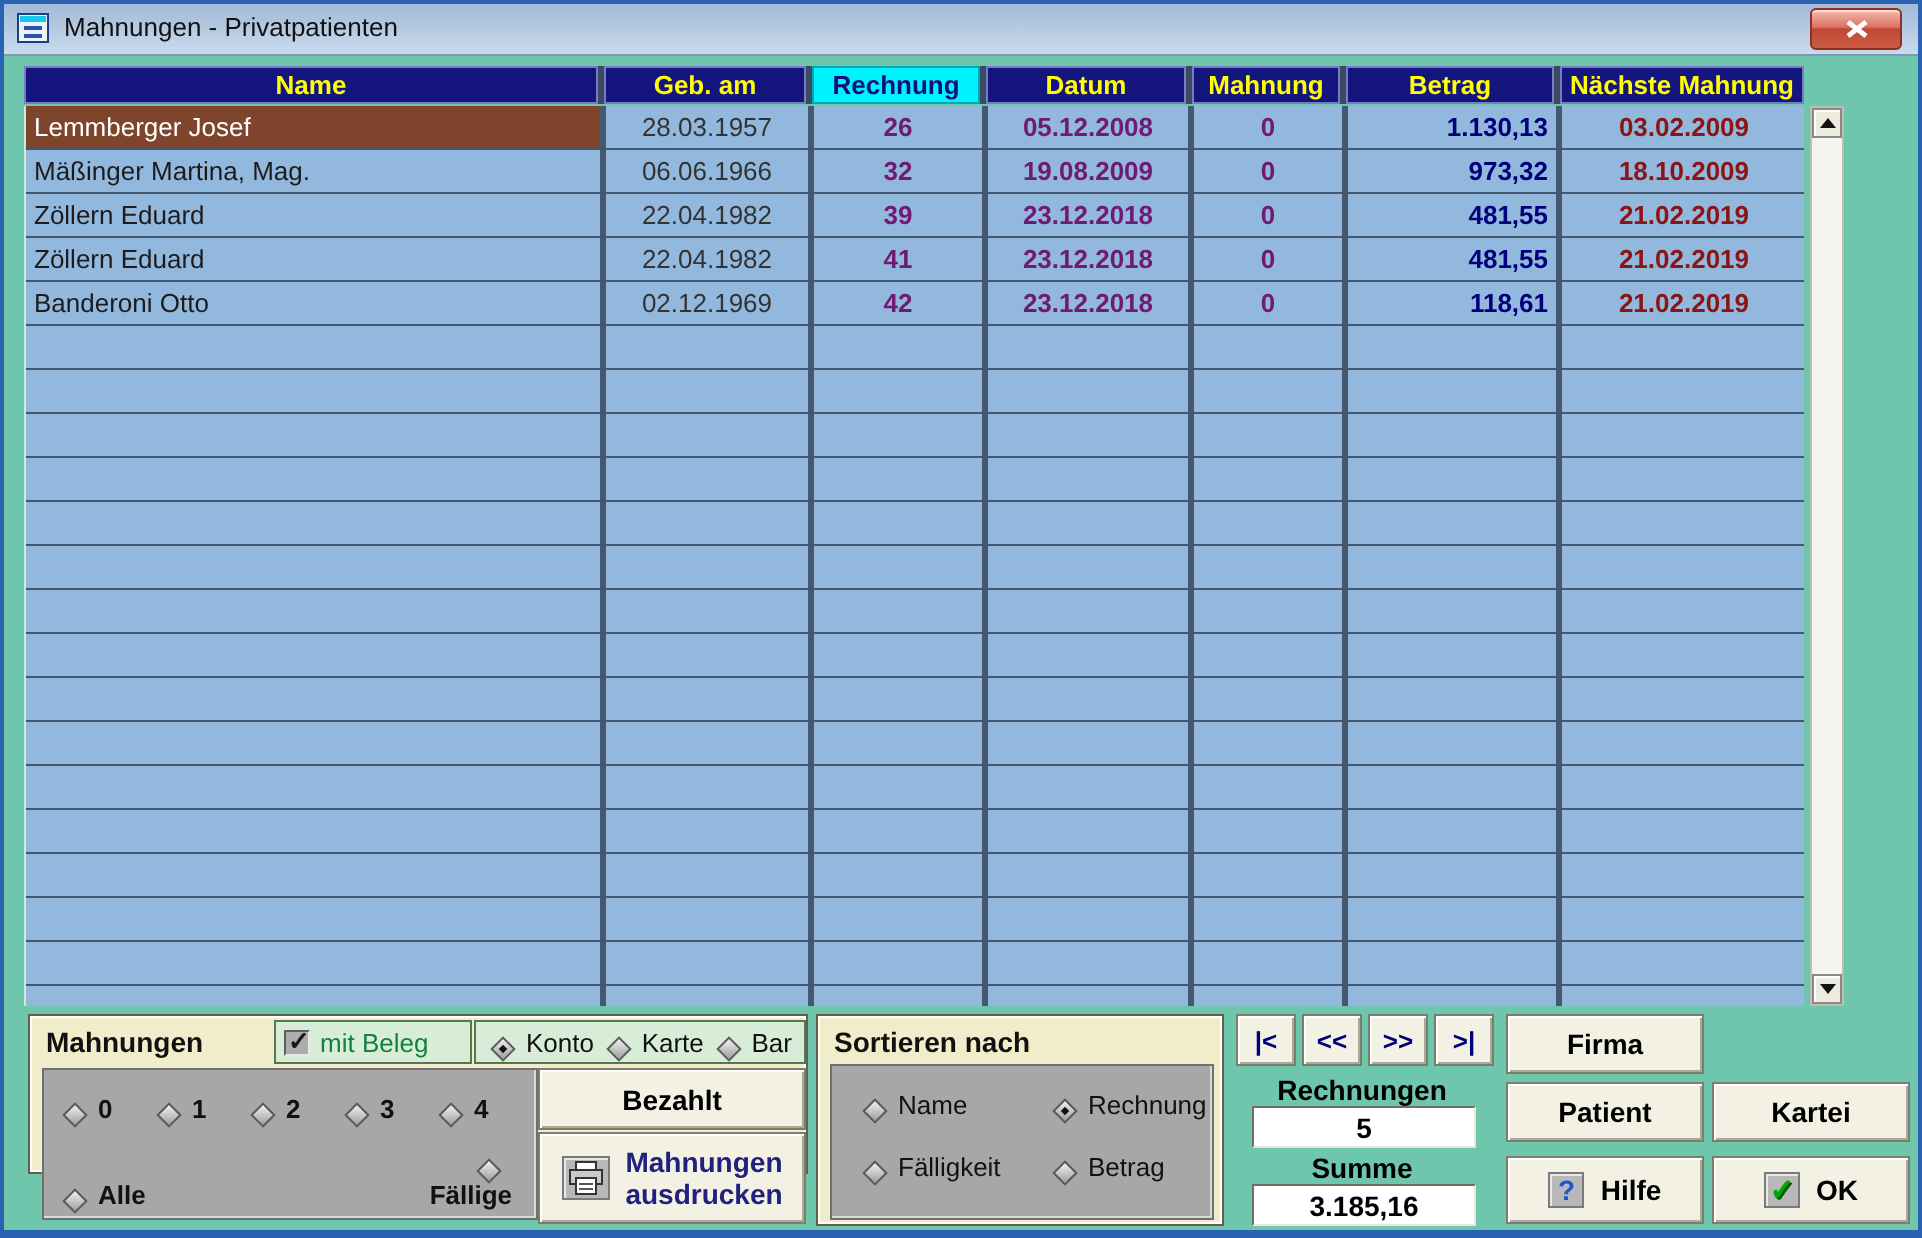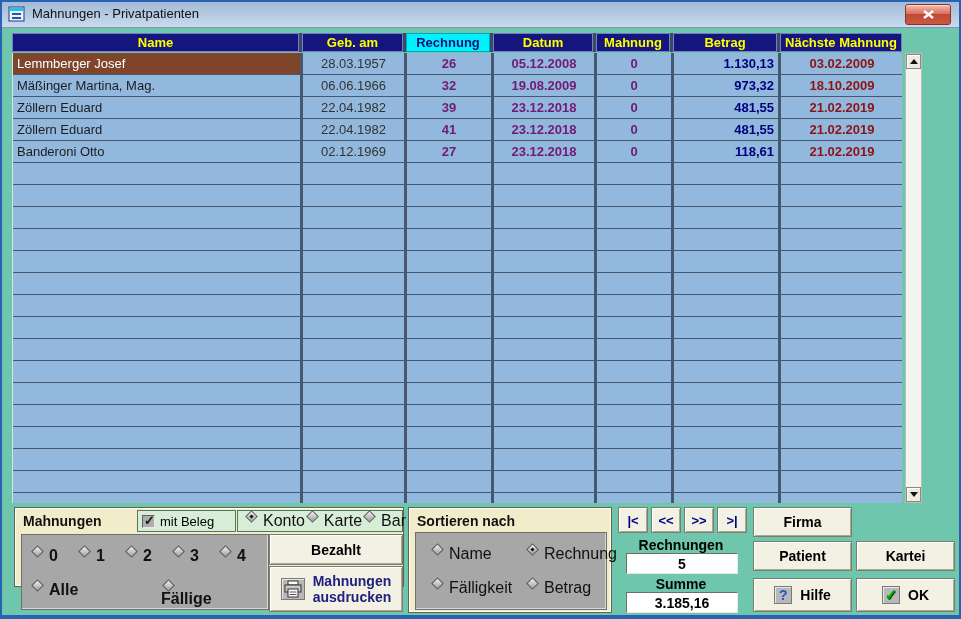--- a/index.html
+++ b/index.html
@@ -50,30 +50,30 @@
   
   .groupbox { position:absolute; background:#F1EDCB; border:1px solid #62624A;
               box-shadow:inset -1px -1px 0 #FFFFFF, inset 1px 1px 0 #FFFFFF; }
   .group-title { position:absolute; left:8px; top:5px; font-size:14px; font-weight:bold; color:#111; }
 
   .strip { position:absolute; height:22px; background:#D8EDD8; border:1px solid #557755;
            display:flex; align-items:center; padding:0 4px; font-size:13px; color:#111; }
   .cb { width:13px; height:13px; background:#ADADAD; border:1px solid; border-color:#5F5F5F #E9E9E9 #E9E9E9 #5F5F5F;
         position:relative; margin-right:5px; flex:none; cursor:pointer; }
   .cb.checked::after { content:"\2713"; position:absolute; left:1px; top:-3px; font-size:13px; font-weight:bold; color:#1A1A1A; }
-  .dis-label { color:#000000; }
+  .dis-label { color:#15803d; }
 
   .diamond { width:9px; height:9px; transform:rotate(45deg);
              background:linear-gradient(135deg,#F0F0F0,#9E9E9E); border:1px solid #5A5A5A;
              position:relative; flex:none; margin:0 7px 0 3px; cursor:pointer; }
   .diamond.on::after { content:""; position:absolute; inset:2px; background:#111; }
 
   .inset { position:absolute; background:#A7A7A7; border:1px solid #6F6F6F;
            box-shadow:inset -1px -1px 0 #D9D9D9; }
-  .radio-item { display:flex; align-items:flex-start; font-size:16px; color:#111; cursor:pointer; }
+  .radio-item { display:flex; align-items:flex-end; font-size:13px; color:#111; cursor:pointer; }
   .radio-item.bold { font-weight:bold; }
 
   .level-row { position:absolute; left:8px; top:12px; display:flex; }
   .level-row .radio-item { width:47px; }
   .range-row { position:absolute; left:8px; top:46px; display:flex;gap:36px; }
 
   .btn3d { background:#F3F1E3; border:1px solid #7D7D6B;
            box-shadow:inset 1px 1px 0 #FFFFFF, inset -1px -1px 0 #A9A99B;
            font-weight:bold; font-size:14px; color:#000;
            display:flex; align-items:center; justify-content:center; cursor:pointer; }
@@ -174,21 +174,21 @@
           <div class="td c-rech">41</div>
           <div class="td c-datum">23.12.2018</div>
           <div class="td c-mahn">0</div>
           <div class="td c-betrag">481,55</div>
           <div class="td c-next">21.02.2019</div>
         </div>
 
         <div class="row grid7">
           <div class="td c-name">Banderoni Otto</div>
           <div class="td c-geb">02.12.1969</div>
-          <div class="td c-rech">27</div>
+          <div class="td c-rech">42</div>
           <div class="td c-datum">23.12.2018</div>
           <div class="td c-mahn">0</div>
           <div class="td c-betrag">118,61</div>
           <div class="td c-next">21.02.2019</div>
         </div>
       </div>
     <div>
 
         <div class="row grid7">
           <div class="td"></div>

